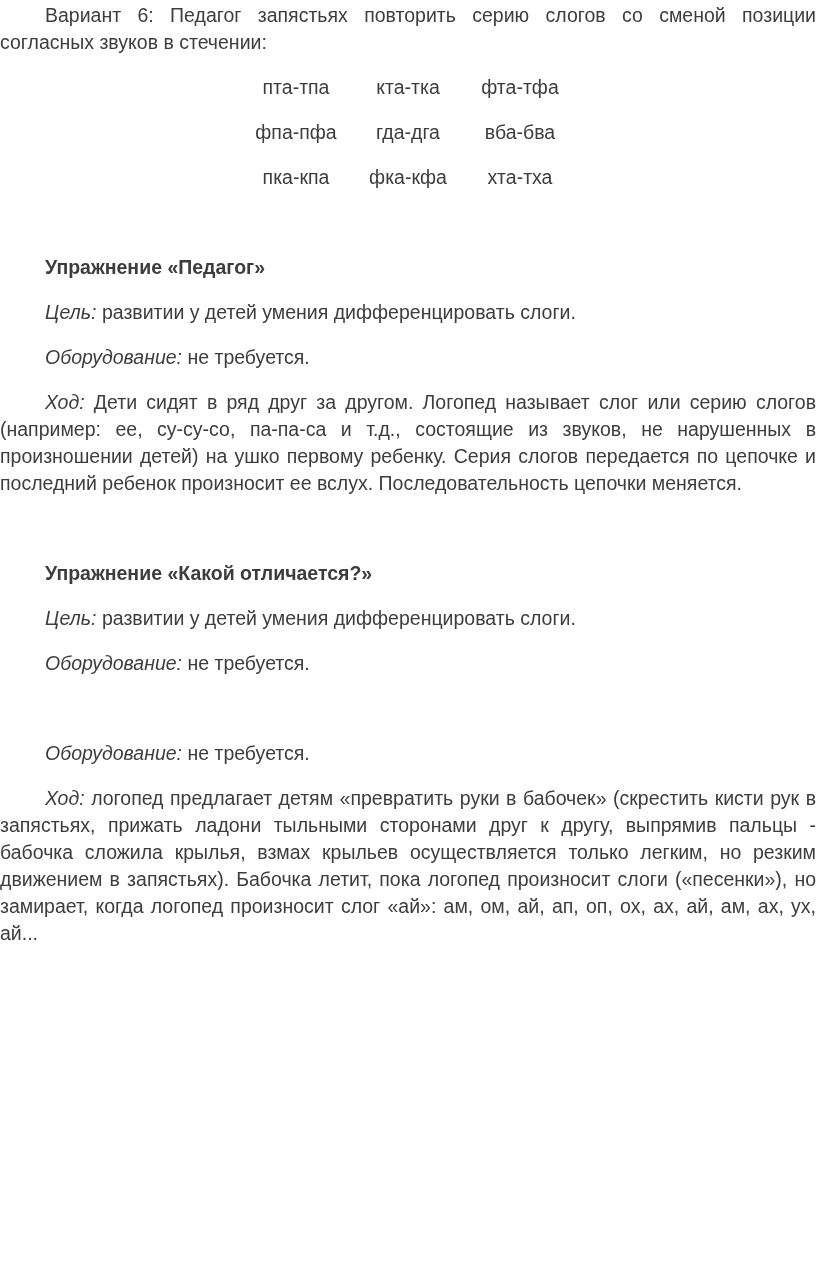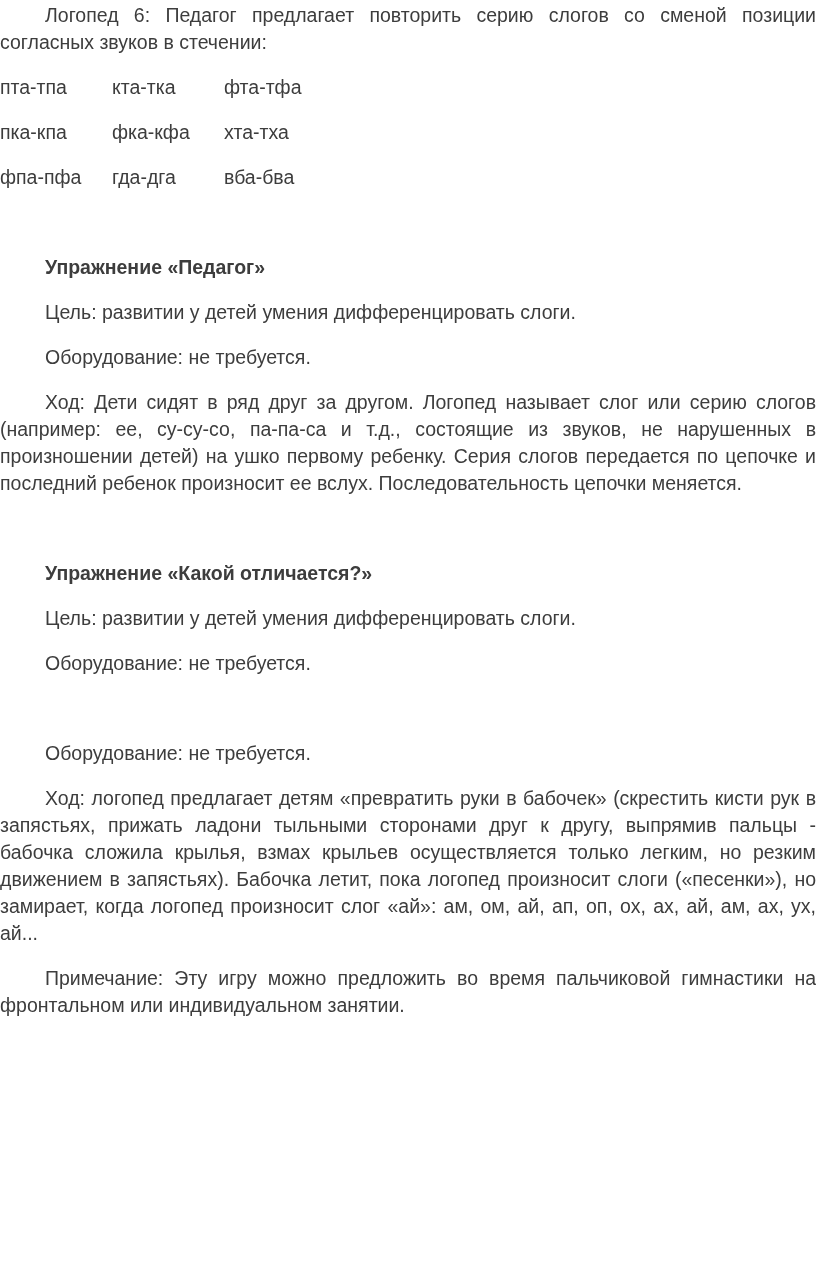--- a/index.html
+++ b/index.html
@@ -27,46 +27,47 @@
     text-align: justify;
     text-indent: 45px;
   }
   p.heading {
     margin: 0 0 18px 0;
     font-weight: bold;
     text-align: left;
     text-indent: 45px;
   }
   .label {
+    font-style: italic;
   }
   p.syllable-row {
     margin: 0 0 18px 0;
-    text-align: left;
+    text-align: center;
     text-indent: 0;
   }
   .syllable {
     display: inline-block;
     min-width: 112px;
   }
   .section-gap {
     height: 45px;
   }
 </style>
 </head>
 <body>
 
 <div class="page">
 
-  <p class="para">Логопед 6: Педагог предлагает повторить серию слогов со сменой позиции согласных звуков в стечении:</p>
+  <p class="para">Вариант 6: Педагог запястьях повторить серию слогов со сменой позиции согласных звуков в стечении:</p>
 
   <p class="syllable-row"><span class="syllable">пта-тпа</span><span class="syllable">кта-тка</span><span class="syllable">фта-тфа</span></p>
 
+  <p class="syllable-row"><span class="syllable">фпа-пфа</span><span class="syllable">гда-дга</span><span class="syllable">вба-бва</span></p>
+
   <p class="syllable-row"><span class="syllable">пка-кпа</span><span class="syllable">фка-кфа</span><span class="syllable">хта-тха</span></p>
-
-  <p class="syllable-row"><span class="syllable">фпа-пфа</span><span class="syllable">гда-дга</span><span class="syllable">вба-бва</span></p>
 
   <div class="section-gap"></div>
 
   <section>
     <p class="heading">Упражнение «Педагог»</p>
     <p class="para"><span class="label">Цель:</span> <span>развитии у детей умения дифференцировать слоги.</span></p>
     <p class="para"><span class="label">Оборудование:</span> <span>не требуется.</span></p>
     <p class="para"><span class="label">Ход:</span> <span>Дети сидят в ряд друг за другом. Логопед называет слог или серию слогов (например: ее, су-су-со, па-па-са и т.д., состоящие из звуков, не нарушенных в произношении детей) на ушко первому ребенку. Серия слогов передается по цепочке и последний ребенок произносит ее вслух. Последовательность цепочки меняется.</span></p>
   </section>
 
@@ -76,16 +77,15 @@
     <p class="heading">Упражнение «Какой отличается?»</p>
     <p class="para"><span class="label">Цель:</span> <span>развитии у детей умения дифференцировать слоги.</span></p>
     <p class="para"><span class="label">Оборудование:</span> <span>не требуется.</span></p>
   </section>
 
   <div class="section-gap"></div>
 
   <section>
     <p class="para"><span class="label">Оборудование:</span> <span>не требуется.</span></p>
     <p class="para"><span class="label">Ход:</span> <span>логопед предлагает детям «превратить руки в бабочек» (скрестить кисти рук в запястьях, прижать ладони тыльными сторонами друг к другу, выпрямив пальцы - бабочка сложила крылья, взмах крыльев осуществляется только легким, но резким движением в запястьях). Бабочка летит, пока логопед произносит слоги («песенки»), но замирает, когда логопед произносит слог «ай»: ам, ом, ай, ап, оп, ох, ах, ай, ам, ах, ух, ай...</span></p>
-    <p class="para"><span class="label">Примечание:</span> <span>Эту игру можно предложить во время пальчиковой гимнастики на фронтальном или индивидуальном занятии.</span></p>
   </section>
 
 </div>
 
 </body></html>

